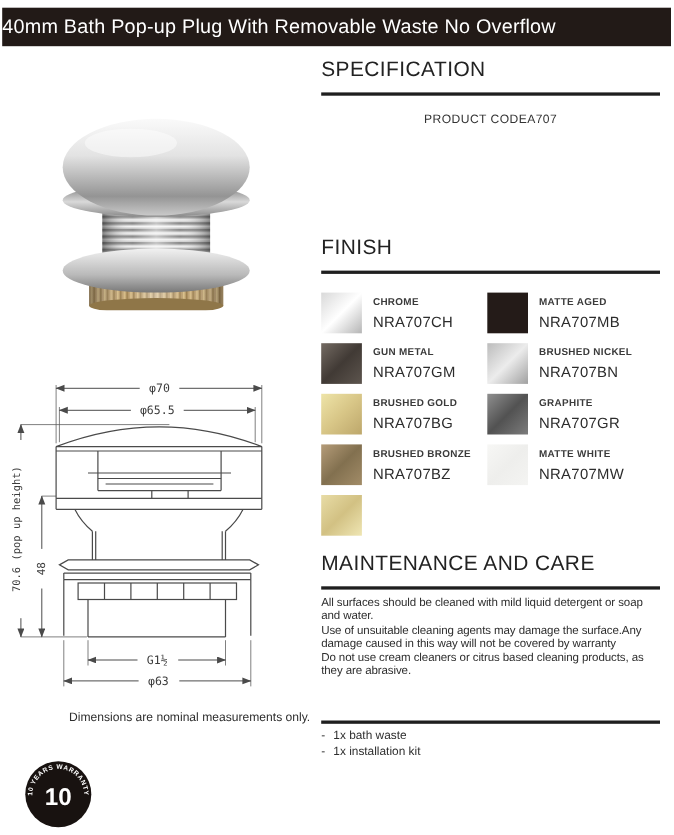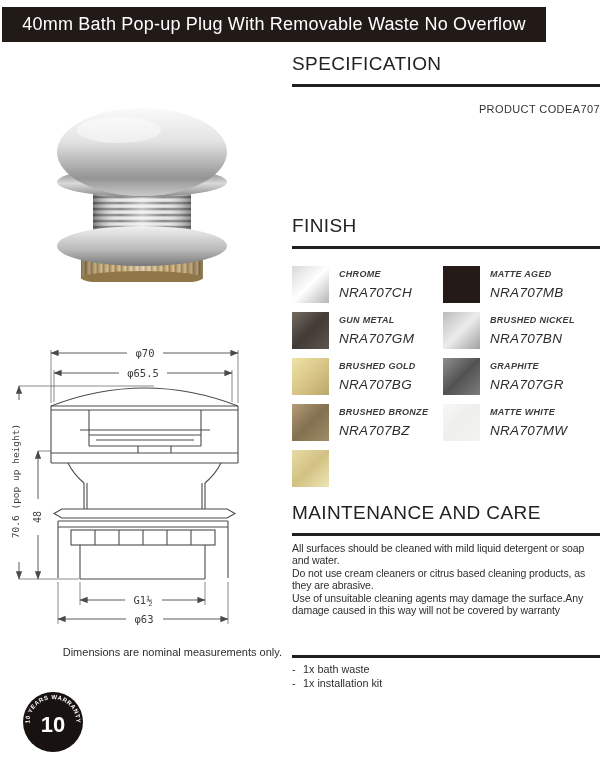--- a/index.html
+++ b/index.html
@@ -1,30 +1,30 @@
 <!DOCTYPE html>
 <html><head>
 <meta charset="utf-8">
 <style>
   html,body{margin:0;padding:0;background:#fff;}
   #page{position:relative;width:613px;height:759px;background:#ffffff;overflow:hidden;
         font-family:"Liberation Sans",sans-serif;color:#2b2b2b;}
   
-  .title-bar{position:absolute;left:2px;top:7px;width:544px;height:35px;
-             display:flex;align-items:center;justify-content:center;
+  .title-bar{position:absolute;left:2px;top:7px;width:608px;height:35px;
+             display:flex;align-items:center;justify-content:flex-start;
              color:#ffffff;font-size:18px;letter-spacing:.2px;}
   
   .sec{position:absolute;left:292px;width:308px;}
   .sec-heading{font-size:19px;letter-spacing:.4px;color:#222;line-height:22px;}
   .rule{position:absolute;left:292px;width:308px;height:3px;}
   
-  .pc-row{display:flex;justify-content:flex-end;font-size:11px;letter-spacing:.4px;color:#333;}
+  .pc-row{display:flex;justify-content:center;font-size:11px;letter-spacing:.4px;color:#333;}
   
   .finish-grid{position:absolute;left:292px;top:266px;width:308px;
-               display:grid;grid-template-columns:151px 151px;row-gap:9px;font-style:italic;}
+               display:grid;grid-template-columns:151px 151px;row-gap:9px;}
   .finish-item{display:flex;height:37px;}
   .fi-sw{width:37px;height:37px;flex:0 0 37px;}
   .fi-txt{margin-left:10px;display:flex;flex-direction:column;}
   .fi-name{font-size:9px;font-weight:700;letter-spacing:.3px;color:#3b3b3b;margin-top:3px;}
   .fi-code{font-size:13.5px;letter-spacing:.3px;color:#2c2c2c;margin-top:6px;}
   
   .maint-text{font-size:10.5px;line-height:1.18;color:#2e2e2e;letter-spacing:-0.1px;}
   .maint-text p{margin:0;}
   
   .pack-list{font-size:10.8px;color:#2e2e2e;}
@@ -260,22 +260,22 @@
       </g>
     </svg>
   </div>
 
   <div class="dim-note">Dimensions are nominal measurements only.</div>
 
   <div class="sec sec-heading" style="top:502px">MAINTENANCE AND CARE</div>
   <div class="rule" style="top: 533px; background: rgb(31, 31, 31);"></div>
   <div class="sec maint-text" style="top:542px" id="maint-text">
       <p>All surfaces should be cleaned with mild liquid detergent or soap and water.</p>
+      <p>Use of unsuitable cleaning agents may damage the surface.Any damage caused in this way will not be covered by warranty</p>
       <p>Do not use cream cleaners or citrus based cleaning products, as they are abrasive.</p>
-      <p>Use of unsuitable cleaning agents may damage the surface.Any damage caused in this way will not be covered by warranty</p>
     </div>
 
   <div class="rule" style="top: 655px; background: rgb(31, 31, 31);"></div>
   <div class="sec pack-list" style="top:662px" id="pack-list">
       <div class="pack-item">
         <span class="dash">-</span>
         <span>1x bath waste</span>
       </div>
       <div class="pack-item">
         <span class="dash">-</span>

